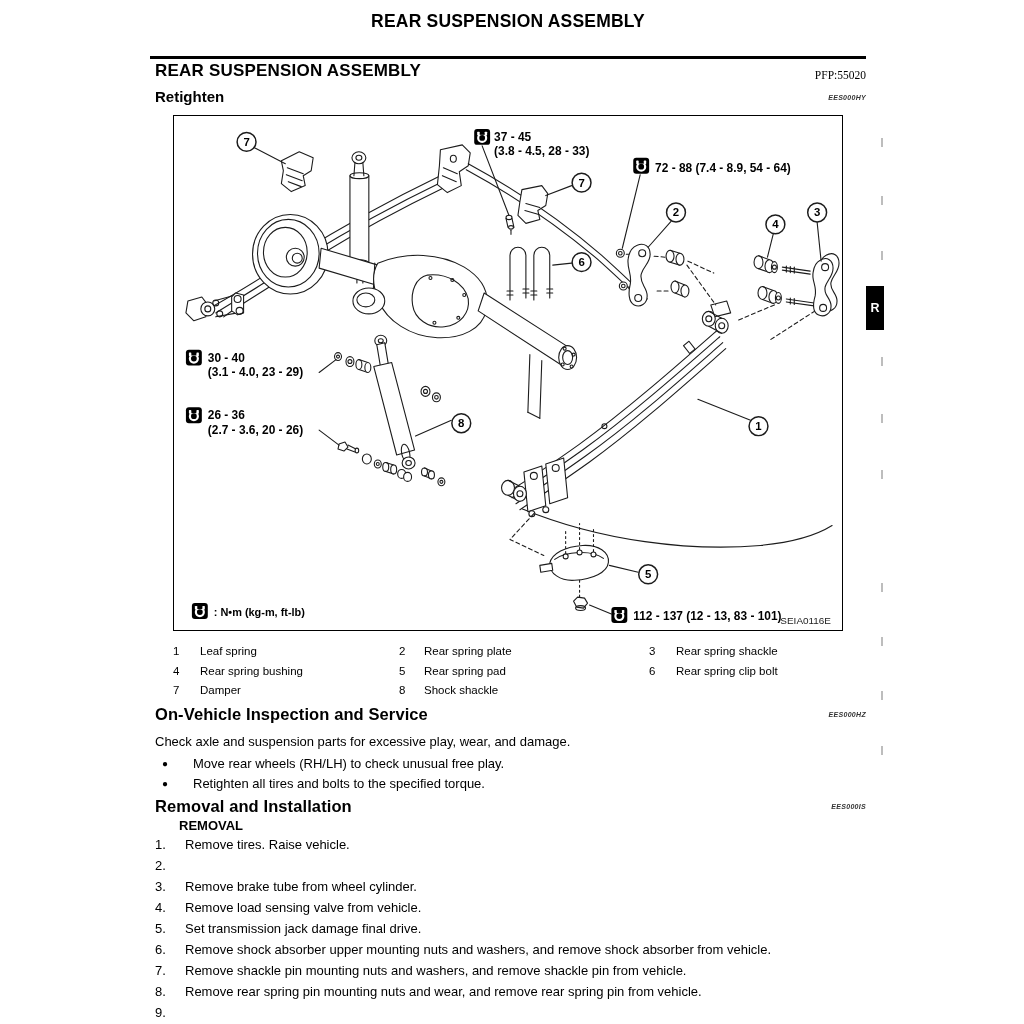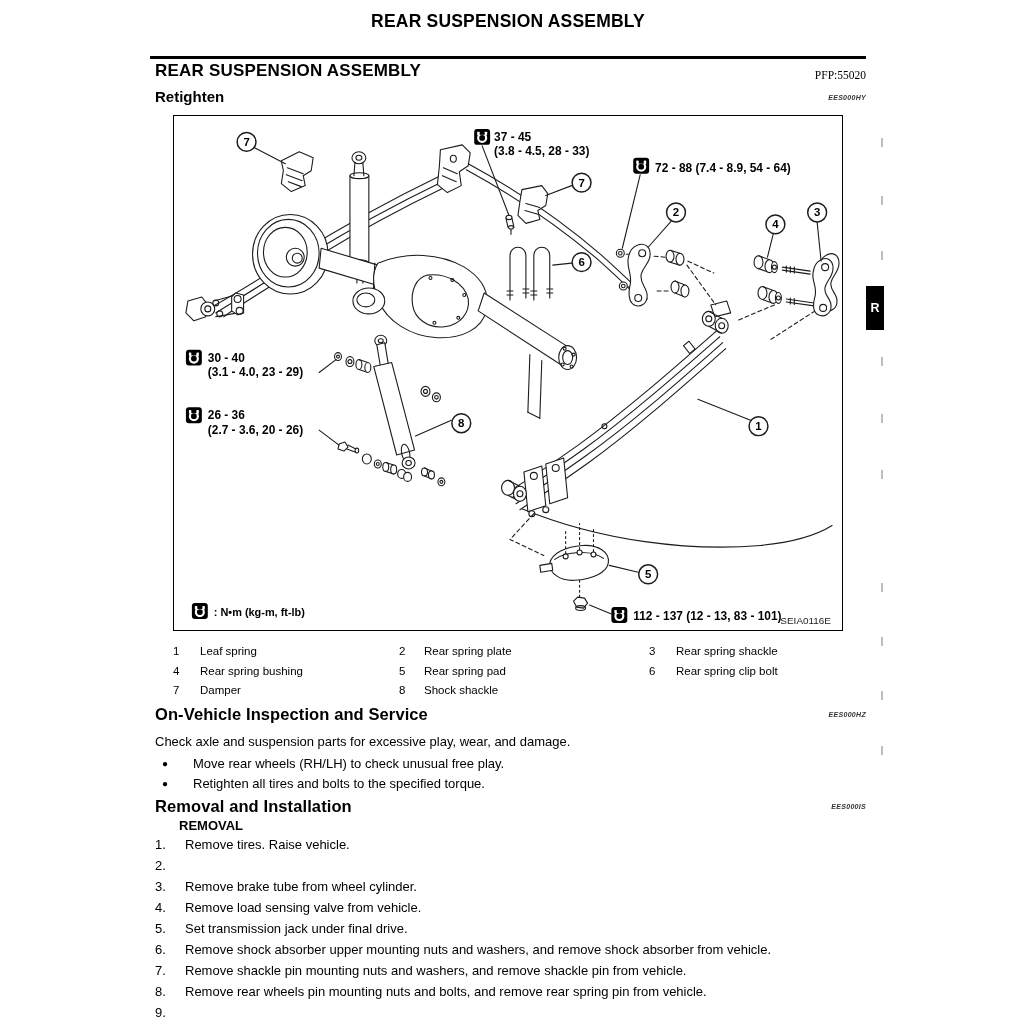--- a/index.html
+++ b/index.html
@@ -444,33 +444,33 @@
 <div class="abs step-row" style="top:879px;">
   <span class="step-num">3.</span>
   <span class="step-text">Remove brake tube from wheel cylinder.</span>
 </div>
 <div class="abs step-row" style="top:900px;">
   <span class="step-num">4.</span>
   <span class="step-text">Remove load sensing valve from vehicle.</span>
 </div>
 <div class="abs step-row" style="top:921px;">
   <span class="step-num">5.</span>
-  <span class="step-text">Set transmission jack under final drive.</span>
+  <span class="step-text">Set transmission jack damage final drive.</span>
 </div>
 <div class="abs step-row" style="top:942px;">
   <span class="step-num">6.</span>
   <span class="step-text">Remove shock absorber upper mounting nuts and washers, and remove shock absorber from vehicle.</span>
 </div>
 <div class="abs step-row" style="top:963px;">
   <span class="step-num">7.</span>
   <span class="step-text">Remove shackle pin mounting nuts and washers, and remove shackle pin from vehicle.</span>
 </div>
 <div class="abs step-row" style="top:984px;">
   <span class="step-num">8.</span>
-  <span class="step-text">Remove rear wheels pin mounting nuts and bolts, and remove rear spring pin from vehicle.</span>
+  <span class="step-text">Remove rear spring pin mounting nuts and wear, and remove rear spring pin from vehicle.</span>
 </div>
 <div class="abs step-row" style="top:1005px;">
   <span class="step-num">9.</span>
 </div>
 
 <div class="abs side-tab">R</div>
 <div class="abs mark" style="top:138px;"></div>
 <div class="abs mark" style="top:196px;"></div>
 <div class="abs mark" style="top:251px;"></div>
 <div class="abs mark" style="top:357px;"></div>

